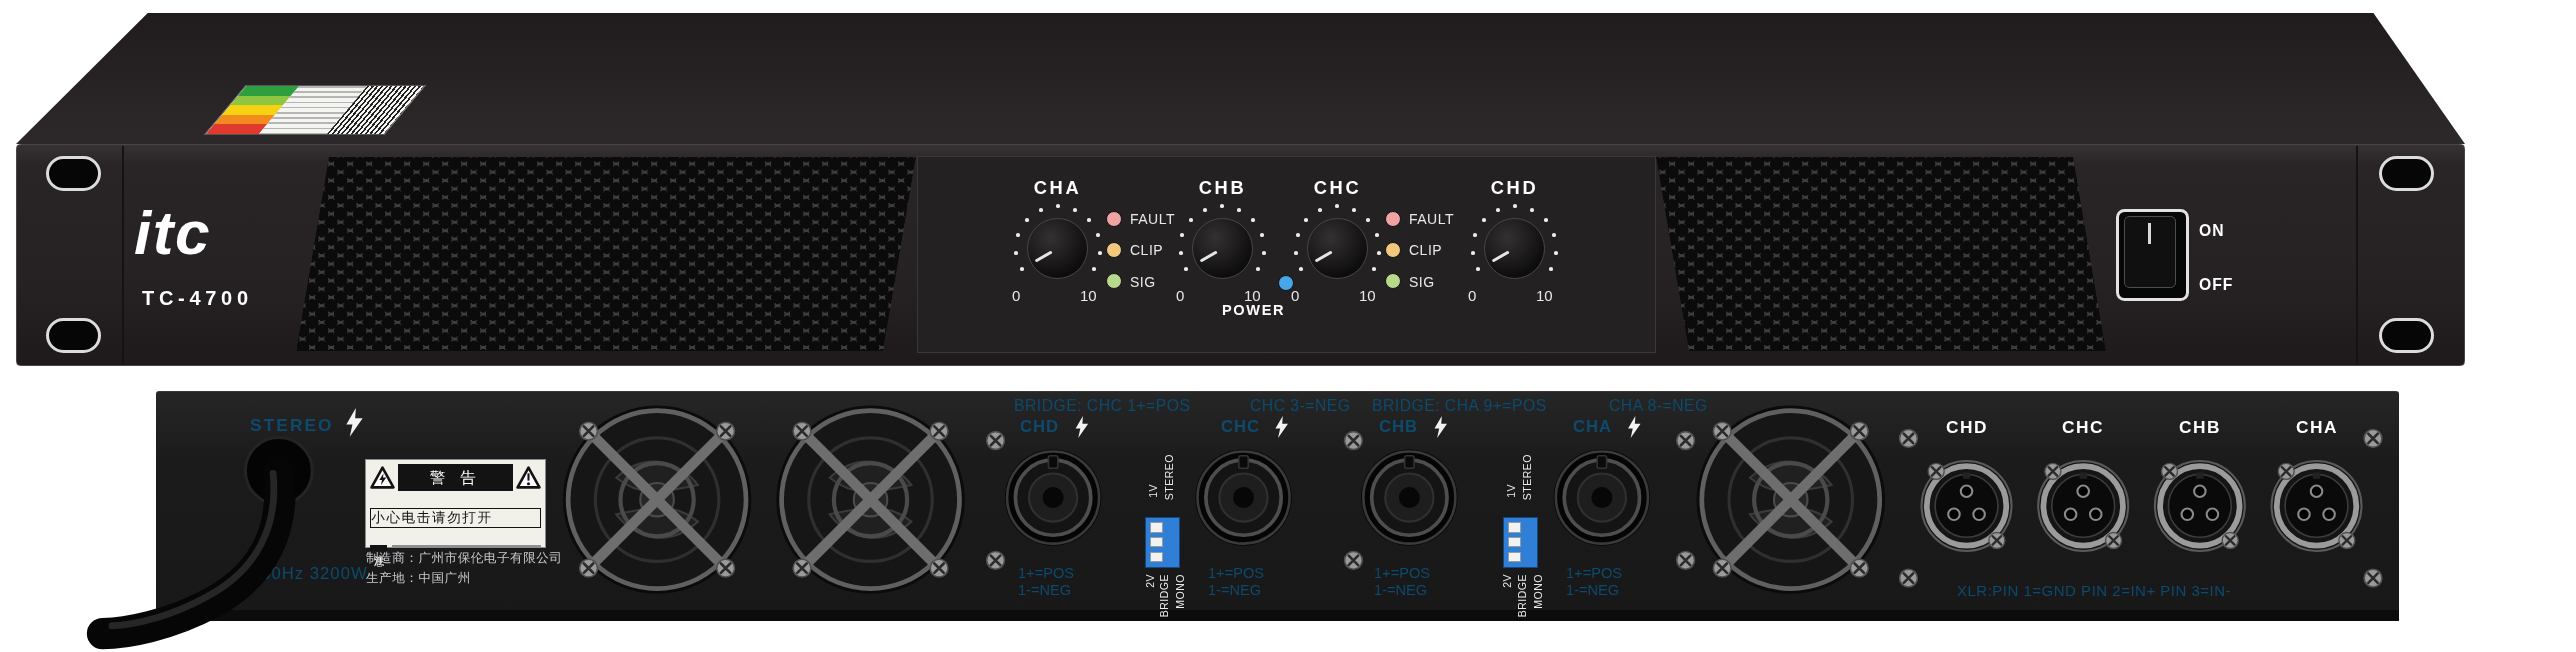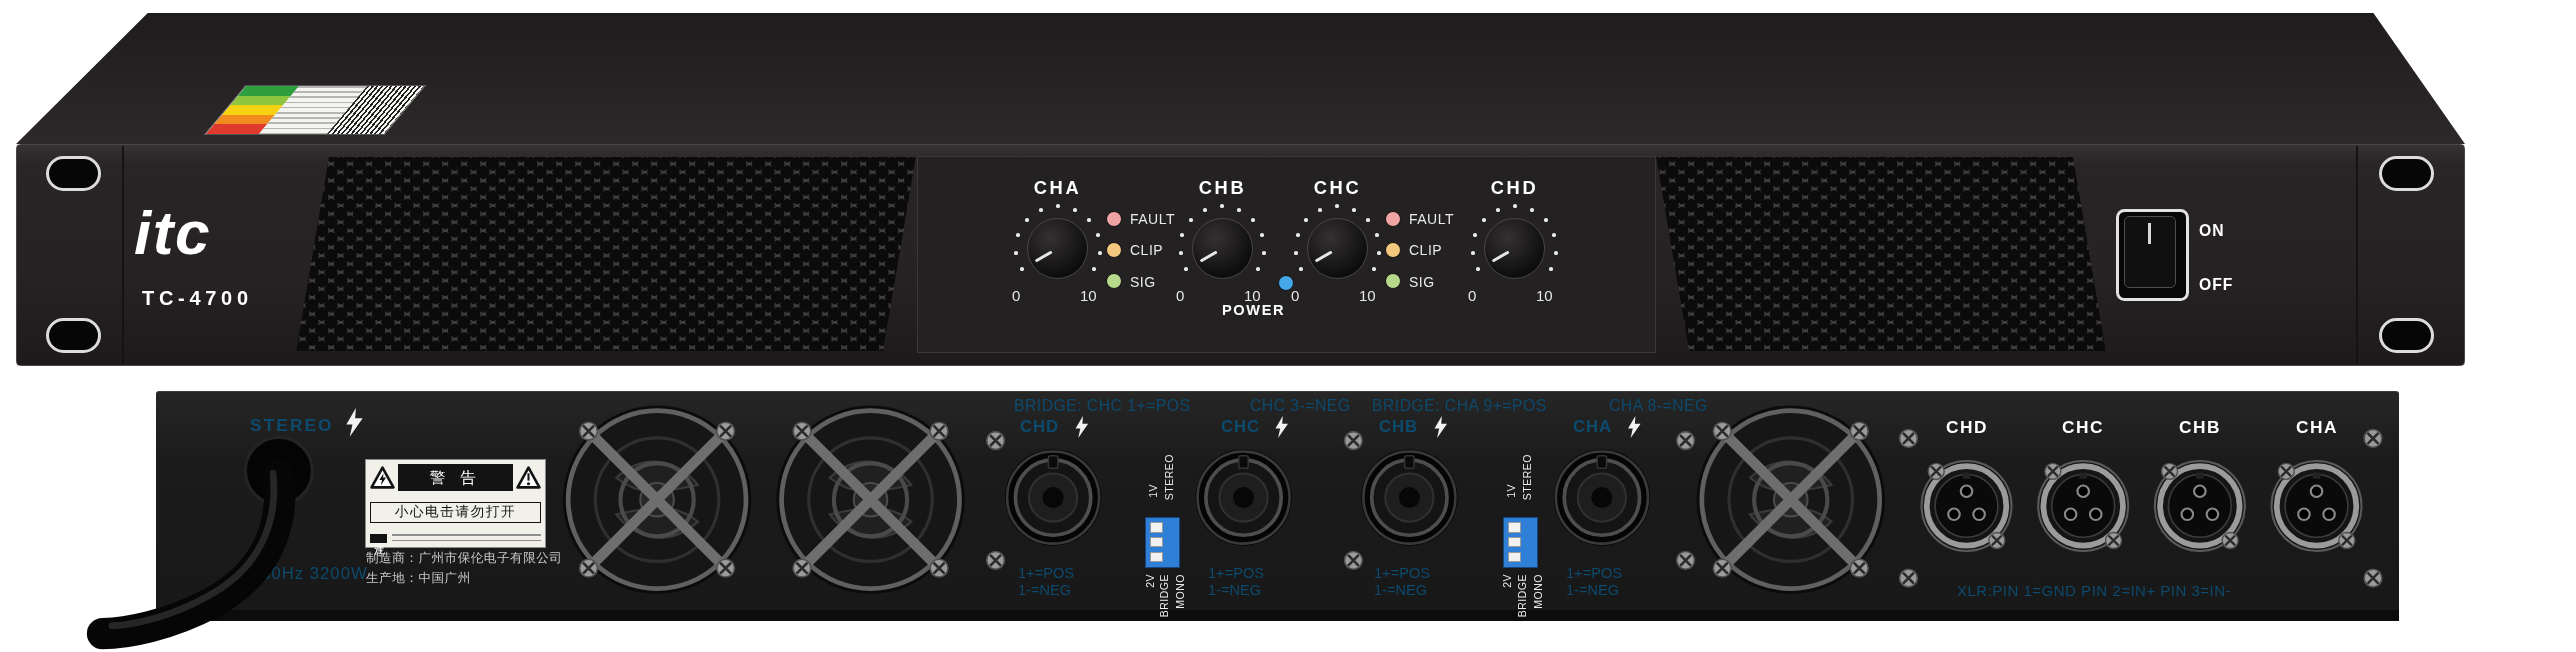--- a/index.html
+++ b/index.html
@@ -68,25 +68,25 @@
   .rtext{position:absolute;color:#0c4a6e;}
   .xlr-ch{position:absolute;top:417px;width:84px;text-align:center;color:#fff;font-size:17.3px;
     letter-spacing:1.6px;font-weight:600;}
   .dip{position:absolute;top:517px;width:35px;height:51px;background:#2f7fd6;border:1.6px solid #17457e;
     box-sizing:border-box;display:flex;flex-direction:column;gap:4.2px;padding:4.2px 0 0 4.2px;}
   .dip-sw{width:12.6px;height:10.5px;background:#f2f2f2;border:1px solid #9a9a9a;box-sizing:border-box;}
   .vlab{position:absolute;color:#ececec;font-size:10.5px;letter-spacing:0.5px;
     writing-mode:vertical-rl;transform:rotate(180deg);}
 
   .warn-label{position:absolute;left:365px;top:459px;width:181px;height:89px;background:#f1f1ea;
-    border:1.6px solid #8a8a8a;box-sizing:border-box;padding:4.2px;display:flex;flex-direction:column;gap:11px;}
+    border:1.6px solid #8a8a8a;box-sizing:border-box;padding:4.2px;display:flex;flex-direction:column;gap:17px;}
   .warn-row1{display:flex;align-items:center;gap:3.1px;height:27px;}
   .warn-title{flex:1;background:#131313;color:#fff;text-align:center;font-size:15.7px;
     letter-spacing:5.2px;line-height:27px;height:27px;}
-  .warn-caption{border:1.6px solid #131313;color:#131313;text-align:center;font-size:13.6px;
+  .warn-caption{border:1.6px solid #131313;color:#131313;text-align:left;font-size:13.6px;
     letter-spacing:1.6px;line-height:18px;height:21px;box-sizing:border-box;}
   .warn-row3{display:flex;gap:4.2px;flex:1;}
   .warn-note{background:#131313;color:#fff;writing-mode:vertical-rl;font-size:10px;
     letter-spacing:1px;padding:2.1px 1.6px;}
   .fine-lines{flex:1;background:repeating-linear-gradient(180deg,#8f8f8f 0 1.6px,transparent 1.6px 5.8px);}
 </style>
 </head>
 <body>
 
 <div id="stage">

